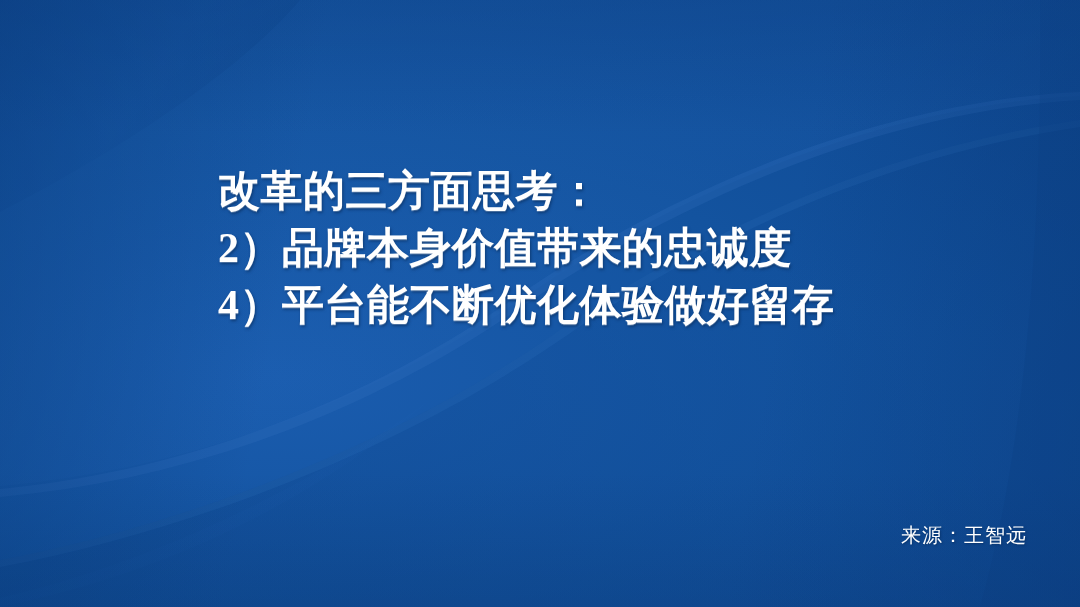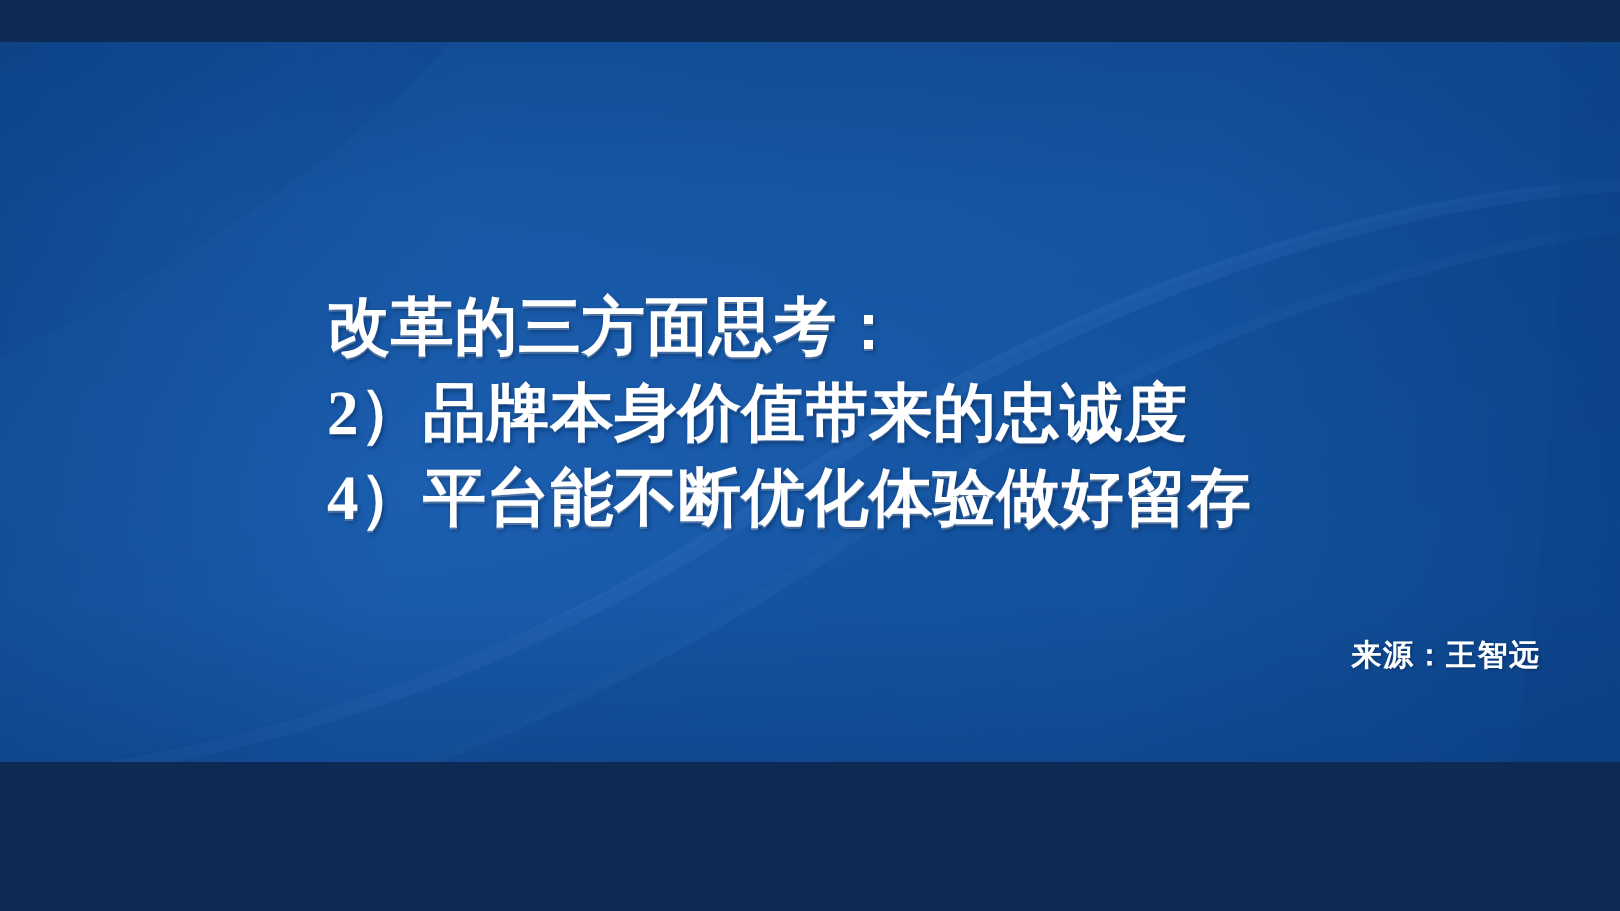--- a/index.html
+++ b/index.html
@@ -4,25 +4,24 @@
 <title>Slide</title>
 <style>
   html, body {
     margin: 0;
     padding: 0;
     background: #0d2a55;
   }
   #slide {
     position: relative;
     width: 1080px;
-    height: 480px;
+    height: 607px;
     overflow: hidden;
-    background: #8b5cf6;
+    background: #be185d;
     font-family: "Liberation Serif", "DejaVu Serif", serif;
-    margin-top: 28px;
     -webkit-font-smoothing: antialiased;
   }
   
   .bg-base {
     position: absolute;
     inset: 0;
     background:
       radial-gradient(120% 95% at 26% 62%, #1a5cae 0%, #13539f 42%, #0f4a94 78%, #0e4890 100%);
   }
   .bg-vignette {
@@ -60,21 +59,21 @@
   }
   .line-title {
     font-size: 42px;
   }
   .source {
     position: absolute;
     right: 53px;
     bottom: 58px;
     color: #ffffff;
     font-size: 20px;
-    font-weight: 700;
+    font-weight: 400;
     letter-spacing: 1px;
     white-space: nowrap;
     text-shadow: 1px 1px 2px rgba(4,32,72,0.5);
   }
 </style>
 </head>
 <body>
 
 <div id="slide">
 

